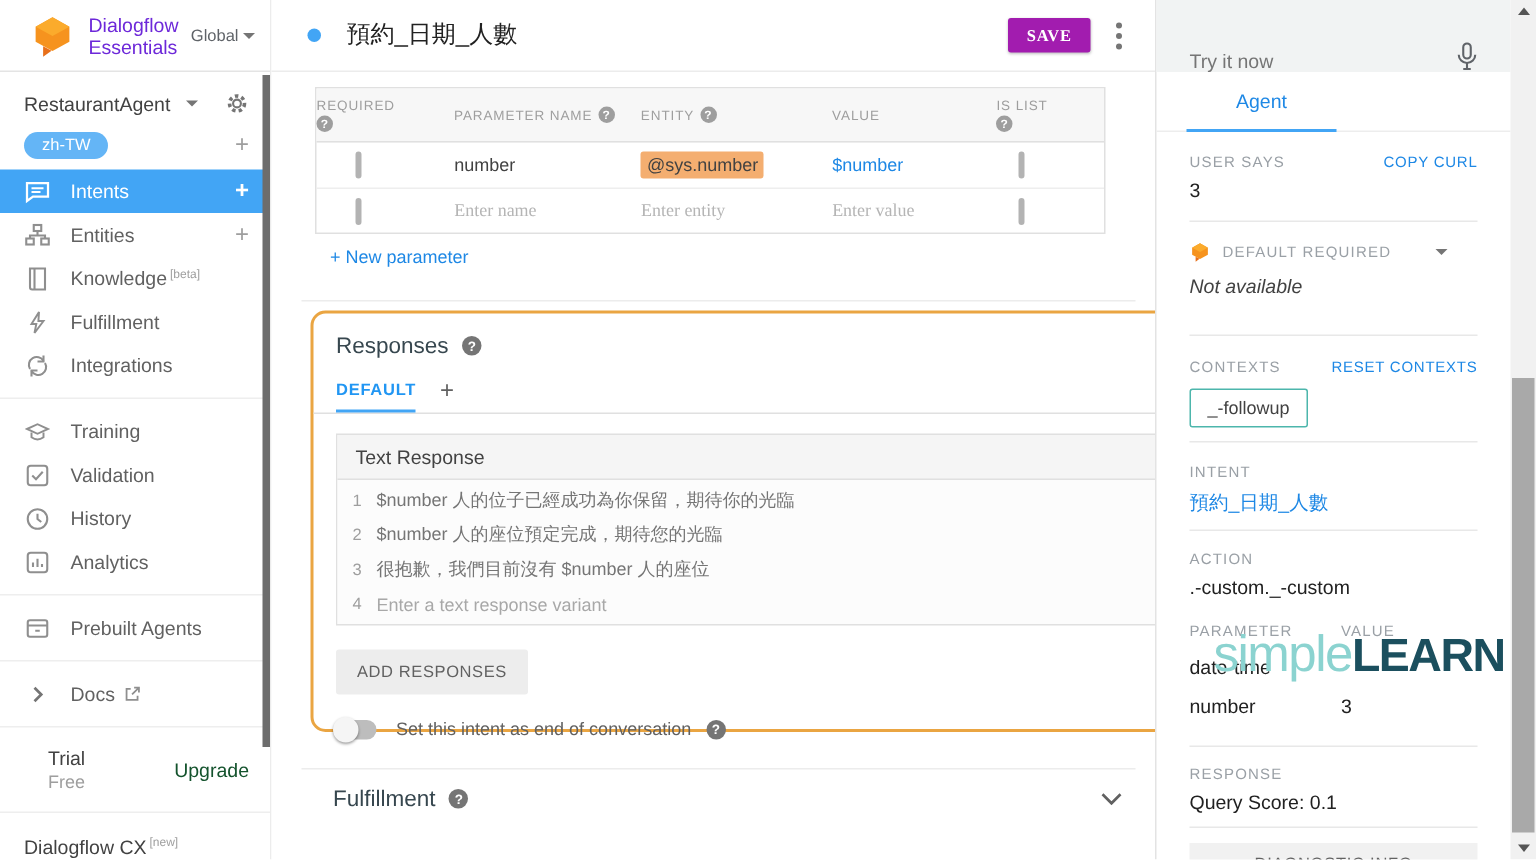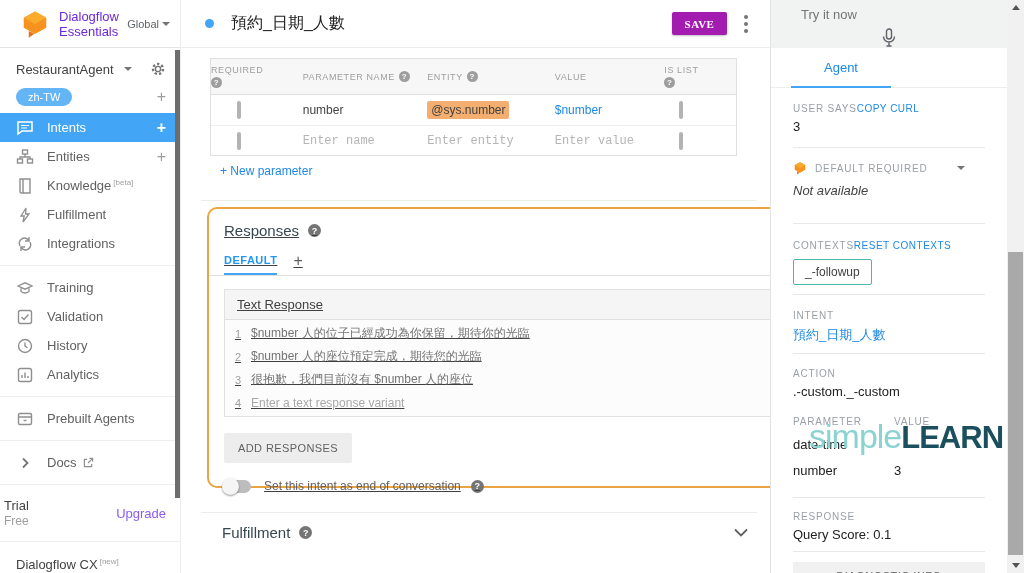--- a/index.html
+++ b/index.html
@@ -21,24 +21,24 @@
   .lang-pill{background:#64b5f6;color:#fff;font-size:11px;padding:3px 12px;border-radius:11px;}
   .plus{font-size:16px;color:#9e9e9e;line-height:1;}
   .lang-row .plus{margin-left:auto}
   .nav-item{height:29px;display:flex;align-items:center;padding:0 14px 0 16px;font-size:13px;color:#616161;cursor:pointer;}
   .nav-item .nicon{width:18px;margin-right:13px;flex:0 0 18px}
   .nav-item.active{background:#42a5f5;color:#fff;}
   .nav-item.active .plus{color:#fff;margin-left:auto;font-weight:bold}
   .nav-item .plus{margin-left:auto}
   .sup{font-size:8px;color:#9e9e9e;vertical-align:super;margin-left:2px}
   .sb-div{height:1px;background:#eee;margin:7px 0;}
-  .trial{display:flex;align-items:center;padding:6px 14px 6px 4px;}
+  .trial{display:flex;align-items:center;padding:6px 14px 6px 32px;}
   .trial-tier{font-size:13px;color:#424242;line-height:16px}
   .trial-sub{font-size:12px;color:#9e9e9e}
-  .upgrade{margin-left:auto;font-size:13px;color:#8b5cf6;cursor:pointer}
+  .upgrade{margin-left:auto;font-size:13px;color:#14532d;cursor:pointer}
   .cx-row{padding:8px 14px 8px 16px;font-size:13px;color:#424242;}
   .sb-scroll{position:absolute;right:0;top:50px;width:5px;height:448px;background:#6d6d6d;}
 
   
   .main{position:absolute;left:181px;top:0;width:589px;height:573px;background:#fff;}
   .main-head{height:48px;border-bottom:1px solid #ececec;display:flex;align-items:center;padding:0 22px 0 24px;}
   .prio-dot{width:9px;height:9px;border-radius:50%;background:#42a5f5;}
   .intent-title{margin-left:17px;font-size:16px;color:#212121;}
   .save-btn{margin-left:auto;width:55px;height:23px;background:#a21caf;color:#fff;border:none;border-radius:2px;
             font-size:11px;font-weight:bold;letter-spacing:.5px;box-shadow:0 1px 2px rgba(0,0,0,.25);cursor:pointer;
@@ -57,26 +57,26 @@
   .col-label.stacked{flex-direction:column;align-items:flex-start;gap:2px;padding:4px 0;}
   .help{width:11px;height:11px;border-radius:50%;background:#9e9e9e;color:#fff;font-size:8px;font-weight:bold;
         display:inline-flex;align-items:center;justify-content:center;flex:0 0 11px;}
   .help.dark{background:#757575;width:13px;height:13px;font-size:9px;flex:0 0 13px}
   .pt-body-row{height:30px;font-size:12px;color:#424242;}
   .pt-body-row+.pt-body-row{border-top:1px solid #eee;}
   .checkbox{width:13px;height:13px;border:2px solid #b3b3b3;border-radius:2px;cursor:pointer;}
   .entity-chip{background:#f4ae70;color:#424242;padding:2px 4px;border-radius:2px;}
   .value-ref{color:#1e88e5;}
   .ghost-input{border:none;outline:none;font-size:12px;color:#424242;width:100px;background:transparent;
-               font-family:Liberation Mono, monospace;}
+               font-family:Liberation Serif, serif;}
   .ghost-input::placeholder{color:#b5b5b5;}
   .new-param{position:absolute;left:39px;top:116px;font-size:12px;color:#1e88e5;cursor:pointer;}
   .hair{position:absolute;left:20px;width:556px;height:1px;background:#ececec;}
 
-  .resp-card{position:absolute;left:26px;top:159px;width:605px;height:281px;border:2px solid #eaa542;border-radius:10px;background:#fff;text-decoration:underline;}
+  .resp-card{position:absolute;left:26px;top:159px;width:605px;height:281px;border:2px solid #eaa542;border-radius:10px;background:#fff;}
   .resp-head{display:flex;align-items:center;padding:13px 22px 0 15px;}
   .sec-title{font-size:15px;color:#37474f;margin-right:9px;}
   .chev{margin-left:auto;cursor:pointer}
   .resp-tabs{display:flex;align-items:center;padding:14px 0 0 15px;height:36px;}
   .tab-default{font-size:11px;font-weight:bold;letter-spacing:.5px;color:#2196f3;padding-bottom:7px;
                border-bottom:2px solid #42a5f5;cursor:pointer;}
   .resp-tabs .plus{margin-left:16px;color:#616161;padding-bottom:7px;cursor:pointer}
   .tabs-hair{height:1px;background:#e0e0e0;}
   .tr-card{margin:13px 13px 0 15px;border:1px solid #e0e0e0;}
   .tr-head{height:30px;background:#f5f5f5;border-bottom:1px solid #e0e0e0;display:flex;align-items:center;padding:0 12px;}
@@ -96,31 +96,31 @@
            letter-spacing:.4px;padding:9px 14px;border-radius:2px;cursor:pointer;font-family:"Liberation Sans",sans-serif;}
   .toggle-row{display:flex;align-items:center;margin:16px 0 0 15px;}
   .toggle{width:27px;height:13px;background:#bdbdbd;border-radius:7px;position:relative;cursor:pointer;}
   .toggle .knob{position:absolute;left:-2px;top:-2px;width:17px;height:17px;border-radius:50%;background:#f5f5f5;
                 box-shadow:0 1px 2px rgba(0,0,0,.4);}
   .toggle-label{margin-left:13px;margin-right:10px;font-size:12px;color:#616161;}
   .fulfill-row{position:absolute;left:41px;top:476px;right:22px;display:flex;align-items:center;}
 
   
   .rp{position:absolute;left:770px;top:0;width:237px;height:573px;background:#fff;border-left:1px solid #e3e3e3;}
-  .rp-top{height:48px;background:#f1f3f3;display:flex;align-items:center;padding:0 22px;flex-direction:column;}
+  .rp-top{height:48px;background:#f1f3f3;display:flex;align-items:flex-end;padding:0 22px;}
   .try-input{flex:1;border:none;outline:none;background:transparent;font-size:13px;color:#616161;
              font-family:"Liberation Sans",sans-serif;}
   .try-input::placeholder{color:#757575}
   .rp-tabs{position:relative;height:40px;border-bottom:1px solid #ededed;}
   .agent-tab{position:absolute;left:20px;top:0;width:100px;height:40px;display:flex;align-items:center;justify-content:center;
              font-size:13px;color:#1e88e5;border-bottom:2px solid #42a5f5;cursor:pointer;}
   .rp-body{position:absolute;top:88px;left:0;right:0;bottom:0;padding:0 22px;}
   .rp-label{font-size:10px;letter-spacing:.8px;color:#9aa0a6;}
   .rp-link{font-size:10px;letter-spacing:.5px;color:#1e88e5;cursor:pointer;}
-  .rp-flex{display:flex;align-items:center;justify-content:flex-start;}
+  .rp-flex{display:flex;align-items:center;justify-content:space-between;}
   .rp-val{font-size:13px;color:#212121;}
   .rp-hr{height:1px;background:#e8e8e8;}
   .m-t5{margin-top:5px}.m-t8{margin-top:8px}.m-t9{margin-top:9px}.m-t10{margin-top:10px}.m-t11{margin-top:11px}
   .m-t13{margin-top:13px}.m-t14{margin-top:14px}.m-t15{margin-top:15px}.m-t16{margin-top:16px}.m-t17{margin-top:17px}
   .m-t19{margin-top:19px}.m-t25{margin-top:25px}
   .defresp{display:flex;align-items:center;gap:8px;}
   .defresp .caret{margin-left:22px}
   .not-avail{font-size:13px;font-style:italic;color:#424242;}
   .ctx-chip{display:inline-block;border:1px solid #4db6ac;border-radius:2px;padding:5px 11px;font-size:12px;color:#424242;}
   .param-cols{display:flex;}

